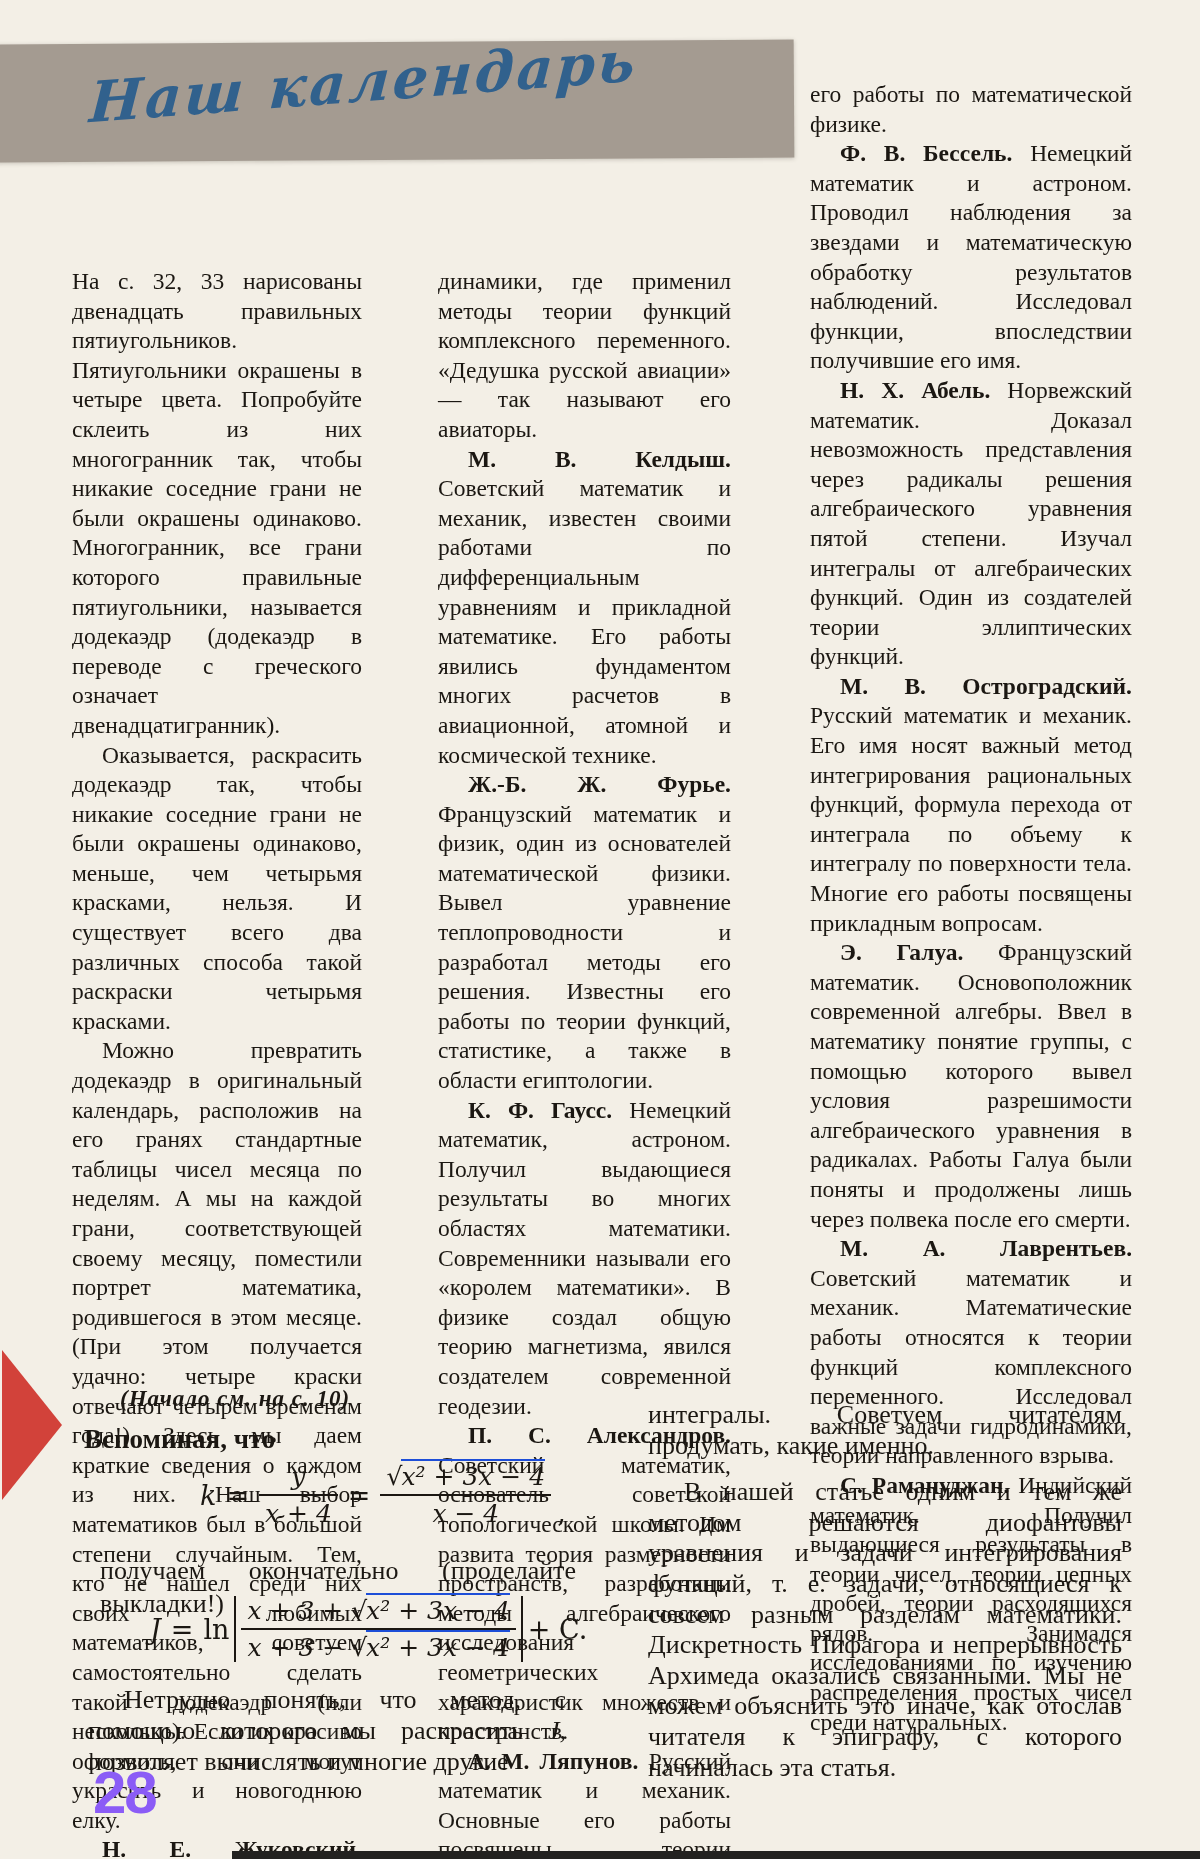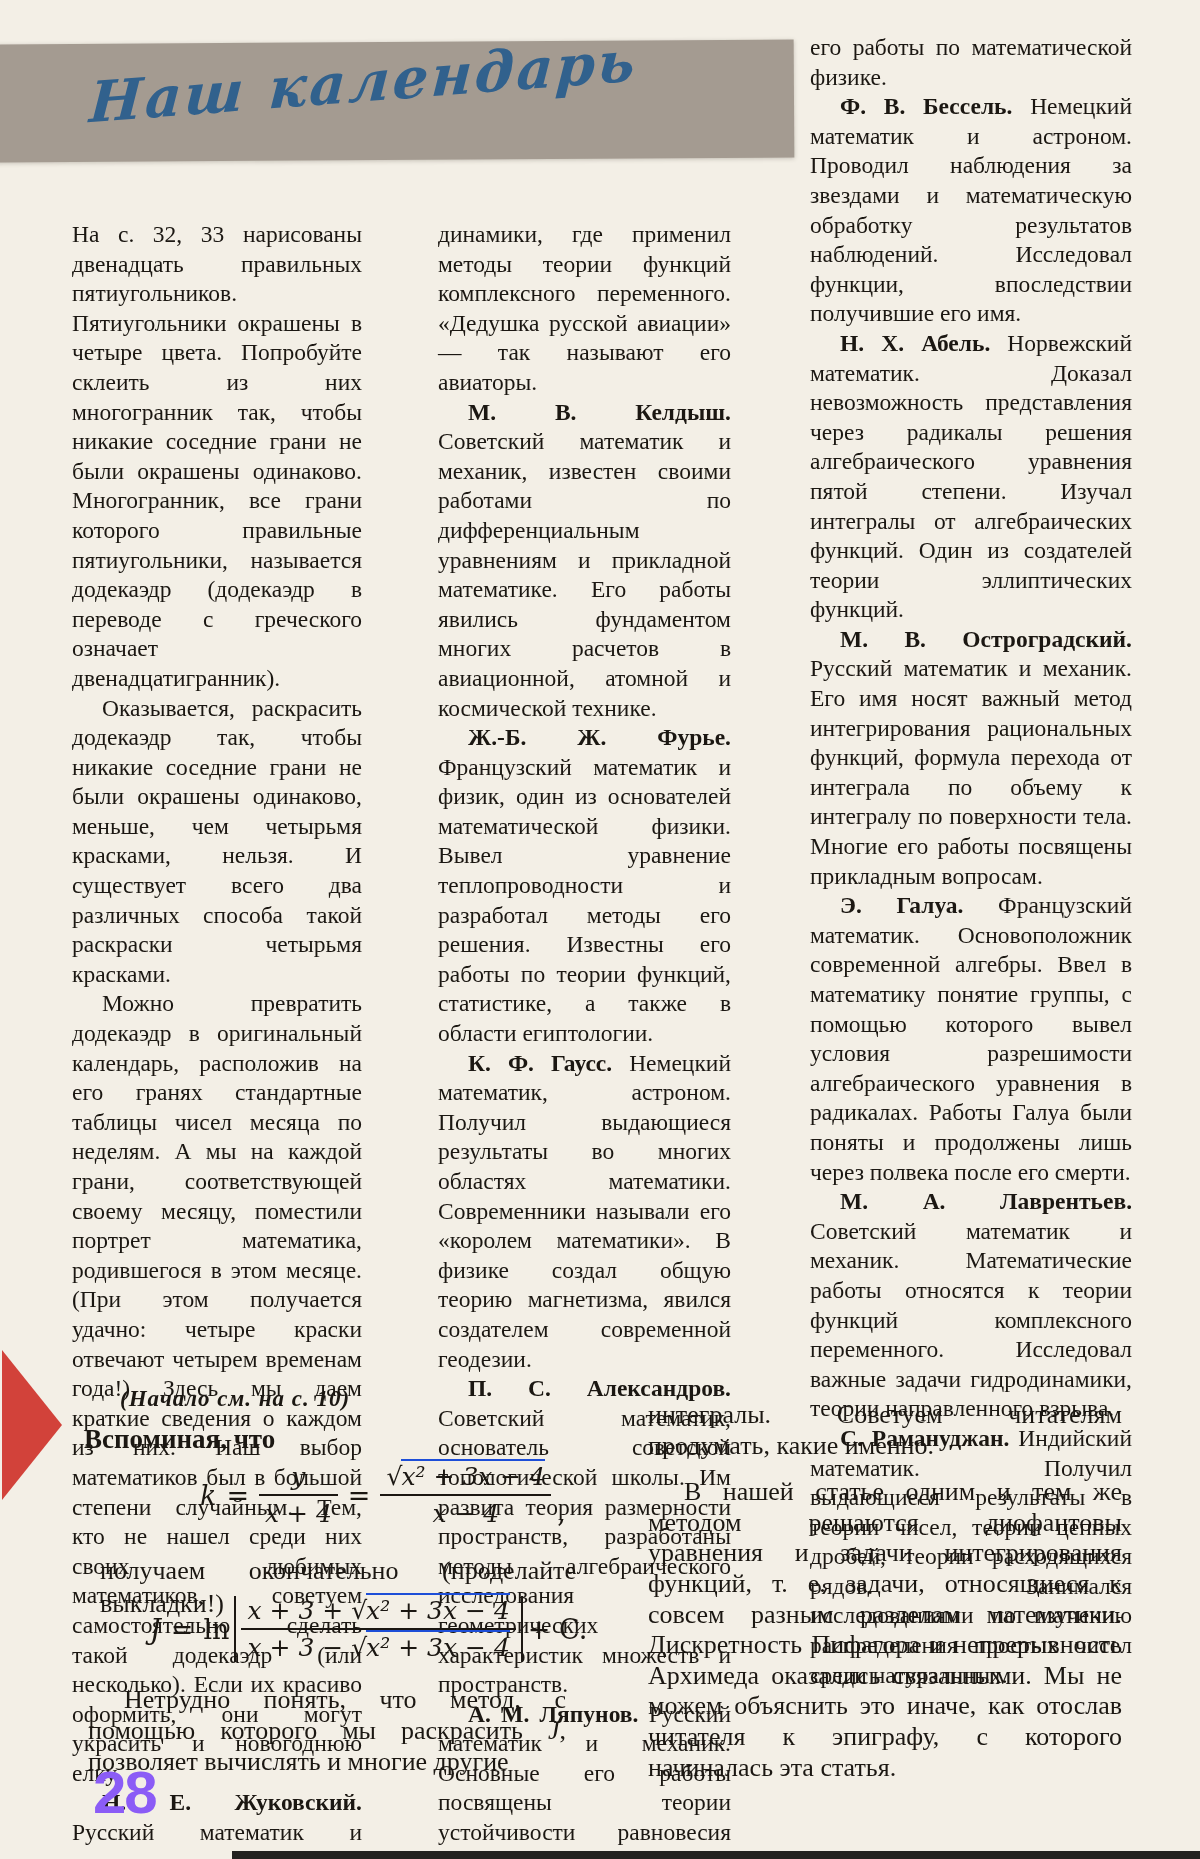--- a/index.html
+++ b/index.html
@@ -14,21 +14,21 @@
     background:#a49b91;transform:rotate(-.35deg);
     box-shadow:0 1px 4px rgba(60,50,40,.25);
   }
   .banner-title{
     position:absolute;left:95px;top:6px;white-space:nowrap;
     font-family:"DejaVu Serif",serif;font-style:italic;font-weight:bold;
     font-size:56px;letter-spacing:3px;color:#31618d;
     transform:rotate(-4deg) skewX(-8deg);
   }
   
-  .col{position:absolute;text-align:justify;font-size:23.5px;line-height:29.6px;}
+  .col{position:absolute;text-align:justify;font-size:23.5px;line-height:29.6px;margin-top:47px;}
   .col p{margin:0;}
   .col p.indent{text-indent:30px;}
   .col b{font-weight:bold;}
   .col-1{left:72px;top:220px;width:290px;}
   .col-2{left:438px;top:220px;width:293px;}
   .col-3{left:810px;top:33px;width:322px;}
   
   .red-triangle{
     position:absolute;left:2px;top:1350px;width:60px;height:150px;
     background:#d2423a;

